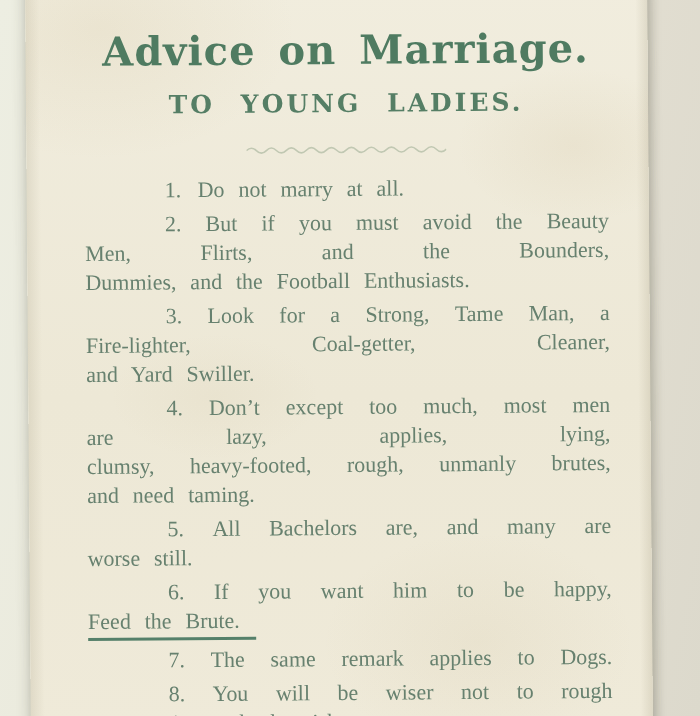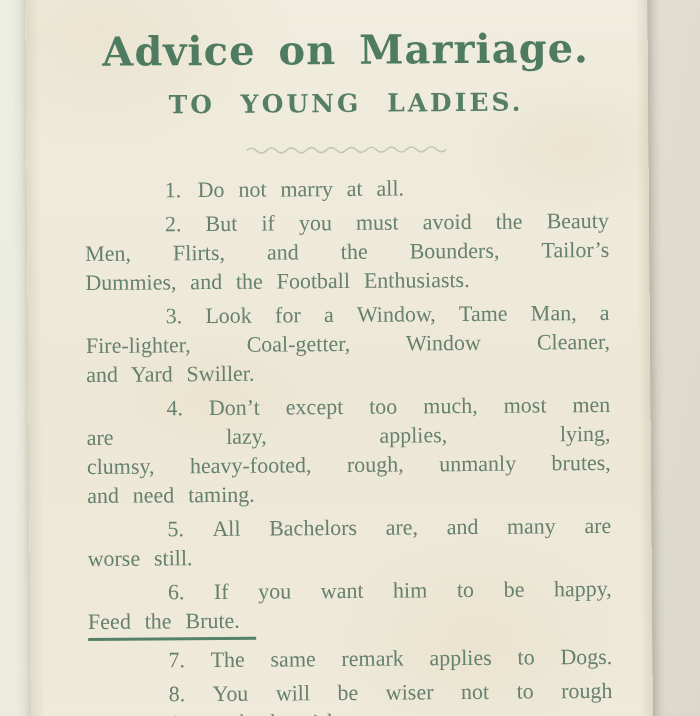--- a/index.html
+++ b/index.html
@@ -131,39 +131,37 @@
             <span>avoid</span>
             <span>the</span>
             <span>Beauty</span>
           </div>
           <div class="line j">
             <span>Men,</span>
             <span>Flirts,</span>
             <span>and</span>
             <span>the</span>
             <span>Bounders,</span>
-            <span>Tailor’s</span>
           </div>
           <div class="line">Dummies, and the Football Enthusiasts.</div>
         </div>
         <div class="item">
           <div class="line j ind">
             <span class="num">3.</span>
             <span>Look</span>
             <span>for</span>
             <span>a</span>
-            <span>Window,</span>
+            <span>Strong,</span>
             <span>Tame</span>
             <span>Man,</span>
             <span>a</span>
           </div>
           <div class="line j">
             <span>Fire-lighter,</span>
             <span>Coal-getter,</span>
-            <span>Window</span>
             <span>Cleaner,</span>
           </div>
           <div class="line">and Yard Swiller.</div>
         </div>
         <div class="item">
           <div class="line j ind">
             <span class="num">4.</span>
             <span>Don’t</span>
             <span>except</span>
             <span>too</span>

